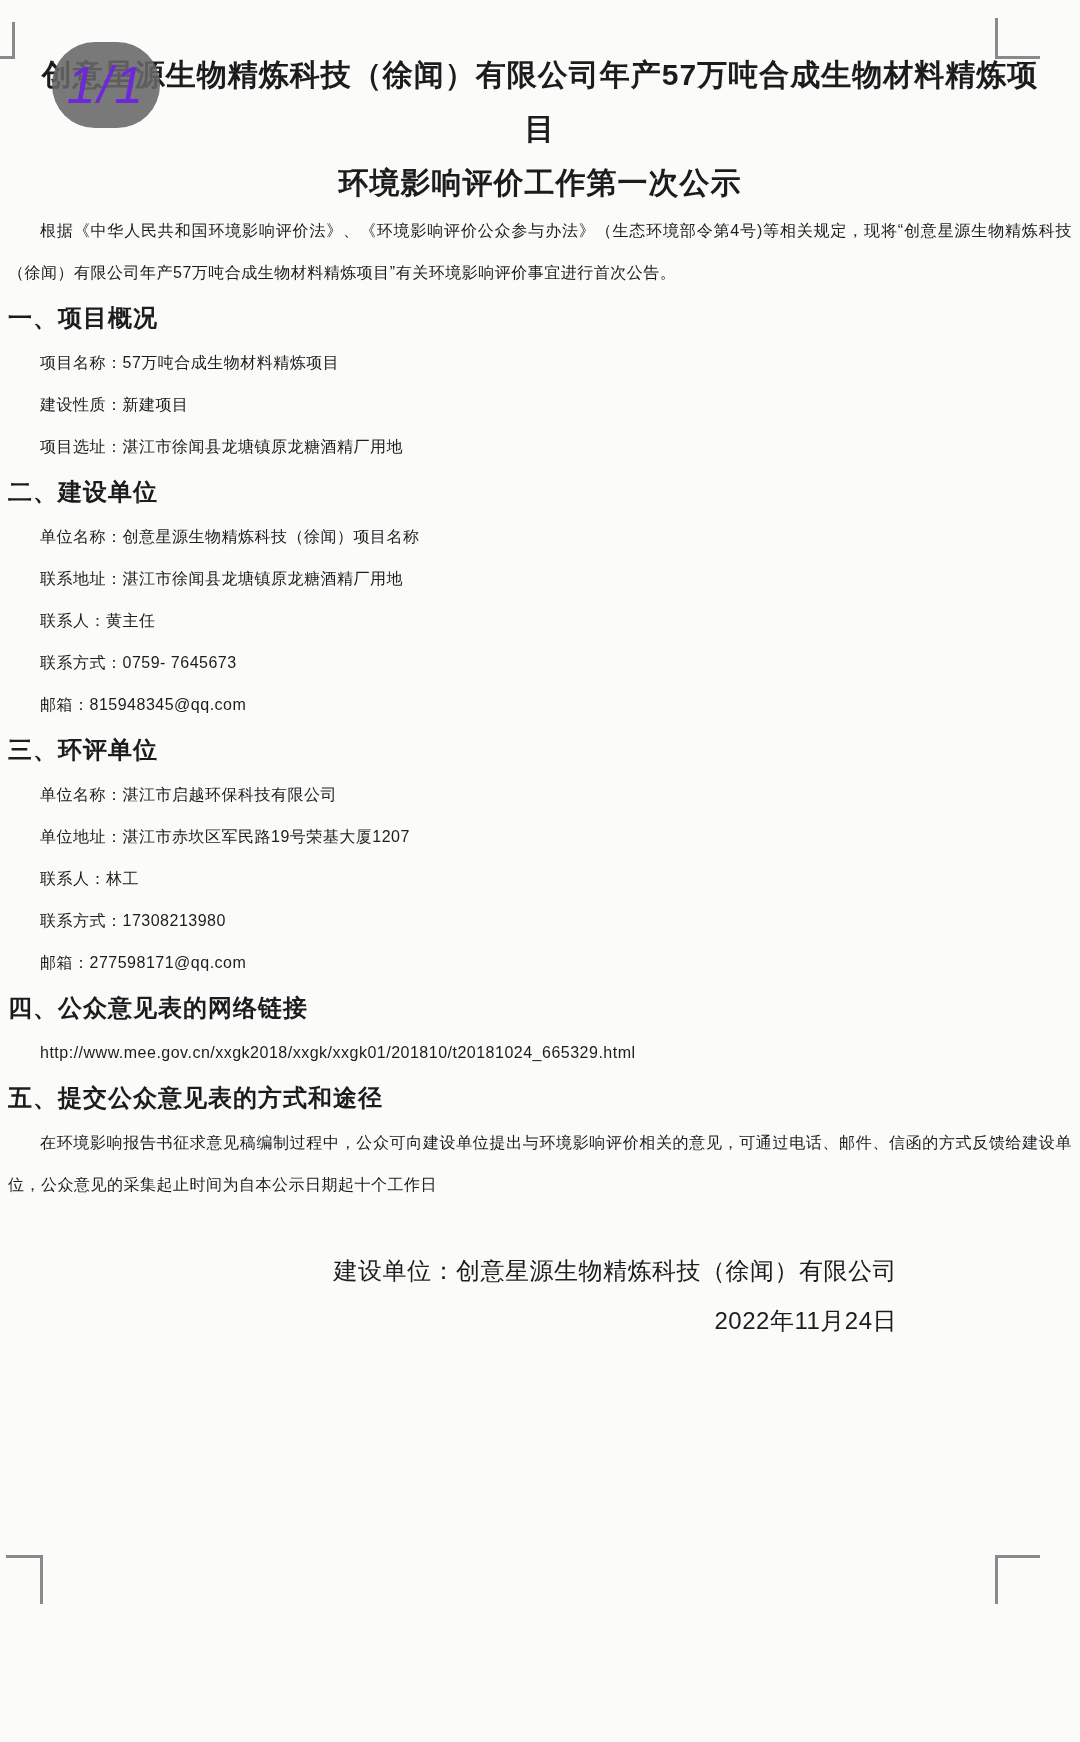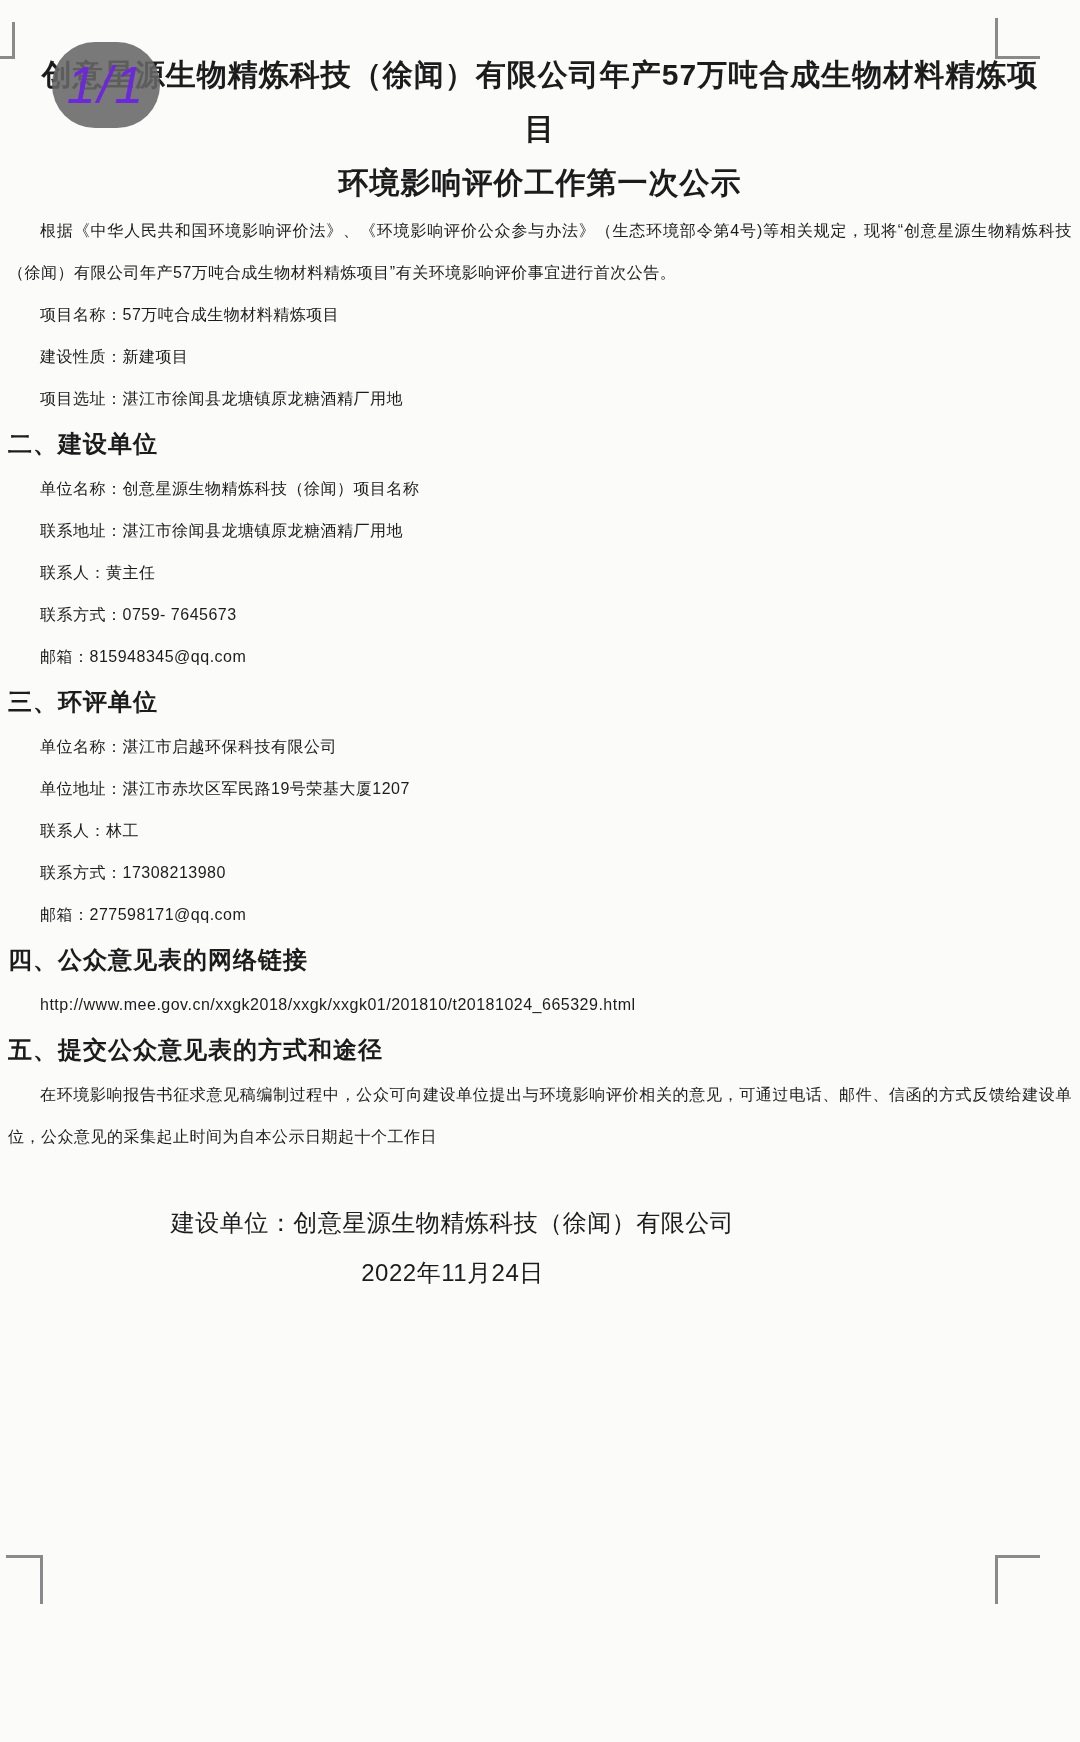--- a/index.html
+++ b/index.html
@@ -44,21 +44,21 @@
     letter-spacing:0.5px;
   }
   .indent { text-indent:2em; }
   .sec-heading {
     margin:0;
     font-size:24px; font-weight:700;
     line-height:48px; letter-spacing:1px;
   }
   .url-line { word-break:break-all; }
   .footer { margin-top:44px; text-align:right; padding-right:175px; }
-  .footer p { margin:0; font-size:24px; line-height:42px; letter-spacing:0.5px;text-align:center; }
+  .footer p { margin:0; font-size:24px; line-height:42px; letter-spacing:0.5px; }
   .footer .date { margin-top:8px; }
 </style>
 </head>
 <body>
 
 <div class="page">
 
   <div class="corner tl"></div>
   <div class="corner tr"></div>
   <div class="corner bl"></div>
@@ -66,20 +66,21 @@
 
   <div class="badge">1/1</div>
 
   <div class="content">
 
     <h1 class="title first">创意星源生物精炼科技（徐闻）有限公司年产57万吨合成生物材料精炼项目</h1>
     <h1 class="title">环境影响评价工作第一次公示</h1>
 
     <p class="body-text indent">根据《中华人民共和国环境影响评价法》、《环境影响评价公众参与办法》（生态环境部令第4号)等相关规定，现将“创意星源生物精炼科技（徐闻）有限公司年产57万吨合成生物材料精炼项目”有关环境影响评价事宜进行首次公告。</p>
 
+    <h2 class="sec-heading">一、项目概况</h2>
     <p class="body-text indent">项目名称：57万吨合成生物材料精炼项目</p>
     <p class="body-text indent">建设性质：新建项目</p>
     <p class="body-text indent">项目选址：湛江市徐闻县龙塘镇原龙糖酒精厂用地</p>
 
     <h2 class="sec-heading">二、建设单位</h2>
     <p class="body-text indent">单位名称：创意星源生物精炼科技（徐闻）项目名称</p>
     <p class="body-text indent">联系地址：湛江市徐闻县龙塘镇原龙糖酒精厂用地</p>
     <p class="body-text indent">联系人：黄主任</p>
     <p class="body-text indent">联系方式：0759- 7645673</p>
     <p class="body-text indent">邮箱：815948345@qq.com</p>

